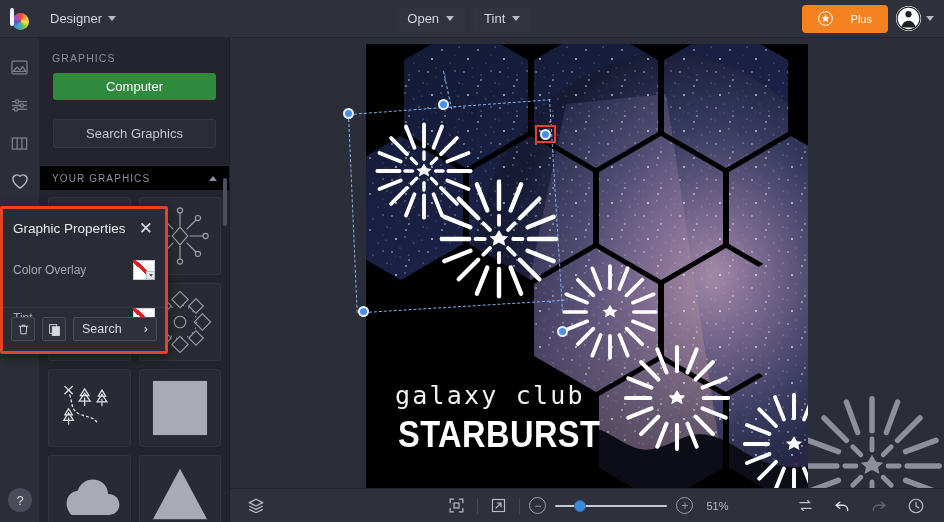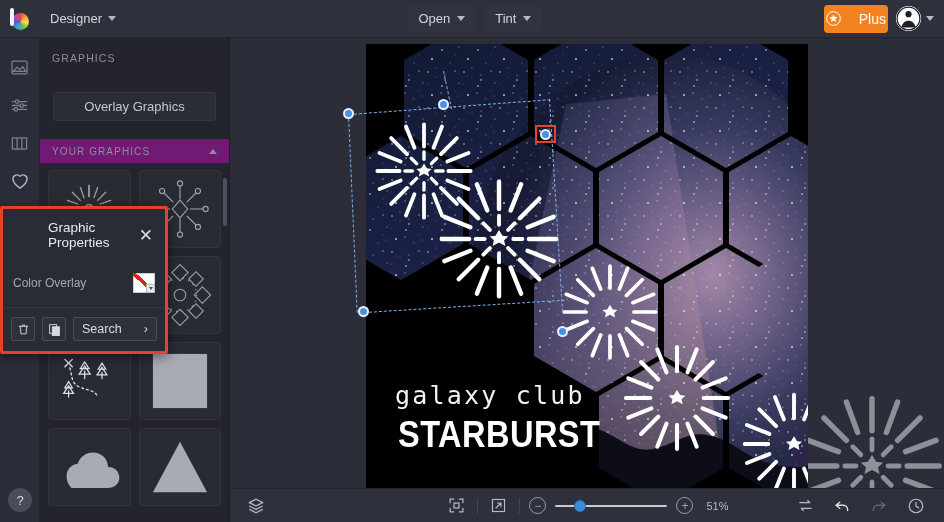--- a/index.html
+++ b/index.html
@@ -39,22 +39,22 @@
           border-top: 5px solid #b7bac5; }
   .top-center { margin-left: auto; display: flex; align-items: center; gap: 8px; }
   .top-btn {
     display: flex; align-items: center; gap: 7px;
     height: 26px; padding: 0 11px; border-radius: 3px;
     color: #d3d5dd; font-size: 13px; cursor: pointer; background: #33354180;
   }
   .top-right { margin-left: auto; display: flex; align-items: center; gap: 8px; padding-right: 10px; }
   .plus-btn {
     display: flex; align-items: center; gap: 18px;
-    height: 28px; padding: 0 2px; border-radius: 4px;
-    background: #f58220; color: #ffffff; font-size: 14px; cursor: pointer;
+    height: 28px; padding: 0 16px; border-radius: 4px;
+    background: #f58220; color: #ffffff; font-size: 11px; cursor: pointer;
   }
   .plus-star { width: 15px; height: 15px; display: block; }
   .avatar-wrap { display: flex; align-items: center; gap: 5px; cursor: pointer; }
   .avatar {
     width: 25px; height: 25px; border-radius: 50%; background: #ffffff;
     display: flex; align-items: center; justify-content: center; overflow: hidden;
   }
 
   
   .rail {
@@ -87,21 +87,21 @@
     color: #fff; font-size: 13px; display: flex; align-items: center; justify-content: center;
     cursor: pointer;
   }
   .search-btn {
     margin: 19px 13px 0 13px; height: 29px; border-radius: 3px;
     background: #2b2d36; border: 1px solid #343640;
     color: #c4c7d1; font-size: 13px; display: flex; align-items: center; justify-content: center;
     cursor: pointer;
   }
   .sect-head {
-    margin-top: 18px; height: 24px; background: #701a75;
+    margin-top: 18px; height: 24px; background: #000000;
     display: flex; align-items: center; justify-content: space-between;
     padding: 0 12px; cursor: pointer;
   }
   .sect-head span.lbl { color: #8d909c; font-size: 10px; letter-spacing: 1.1px; }
   .caret-up { width: 0; height: 0; border-left: 4px solid transparent; border-right: 4px solid transparent;
               border-bottom: 5px solid #8d909c; }
   .thumbs {
     position: relative; padding: 7px 8px; display: grid;
     grid-template-columns: 1fr 1fr; gap: 8px;
   }
@@ -116,21 +116,20 @@
 
   
   .gp {
     position: absolute; left: 0px; top: 206px; width: 168px; height: 148px;
     background: #2a2c35; border: 3px solid #e8412a; border-radius: 2px;
     box-shadow: 0 3px 12px rgba(0,0,0,.45);
   }
   .gp-head {
     display: flex; align-items: center; justify-content: space-between;
     padding: 11px 10px 0 10px;
-    margin-left: 35px;
   }
   .gp-title { color: #e9eaef; font-size: 13.5px; }
   .gp-close { color: #d8dae1; font-size: 17px; line-height: 1; cursor: pointer; padding: 0 2px; }
   .gp-row {
     display: flex; align-items: center; justify-content: space-between;
     padding: 0 10px; height: 30px; margin-top: 18px;
   }
   .gp-row .rl { color: #a5a8b2; font-size: 12px; }
   .swatch {
     position: relative; width: 22px; height: 20px; background: #ffffff;
@@ -309,22 +308,25 @@
         <path d="M5 20L12 4l7 16M8 14.5h8" fill="none" stroke="#6e717d" stroke-width="1.6" stroke-linecap="round" stroke-linejoin="round"></path>
       </svg>
     </div>
     <div class="help-btn">
       <span>?</span>
     </div>
   </div>
 
   <div class="panel">
     <div class="panel-title">GRAPHICS</div>
+    <div class="green-btn">
+      <span>Computer</span>
+    </div>
     <div class="search-btn">
-      <span>Overlay Graphics</span>
+      <span>Search Graphics</span>
     </div>
     <div class="sect-head">
       <span class="lbl">YOUR GRAPHICS</span>
       <span class="caret-up"></span>
     </div>
 
     <div class="thumbs">
       <div class="thumb">
         <svg width="62" height="62" viewBox="0 0 100 100">
           <g stroke="#9fa2ac" stroke-width="2" stroke-linecap="round">

